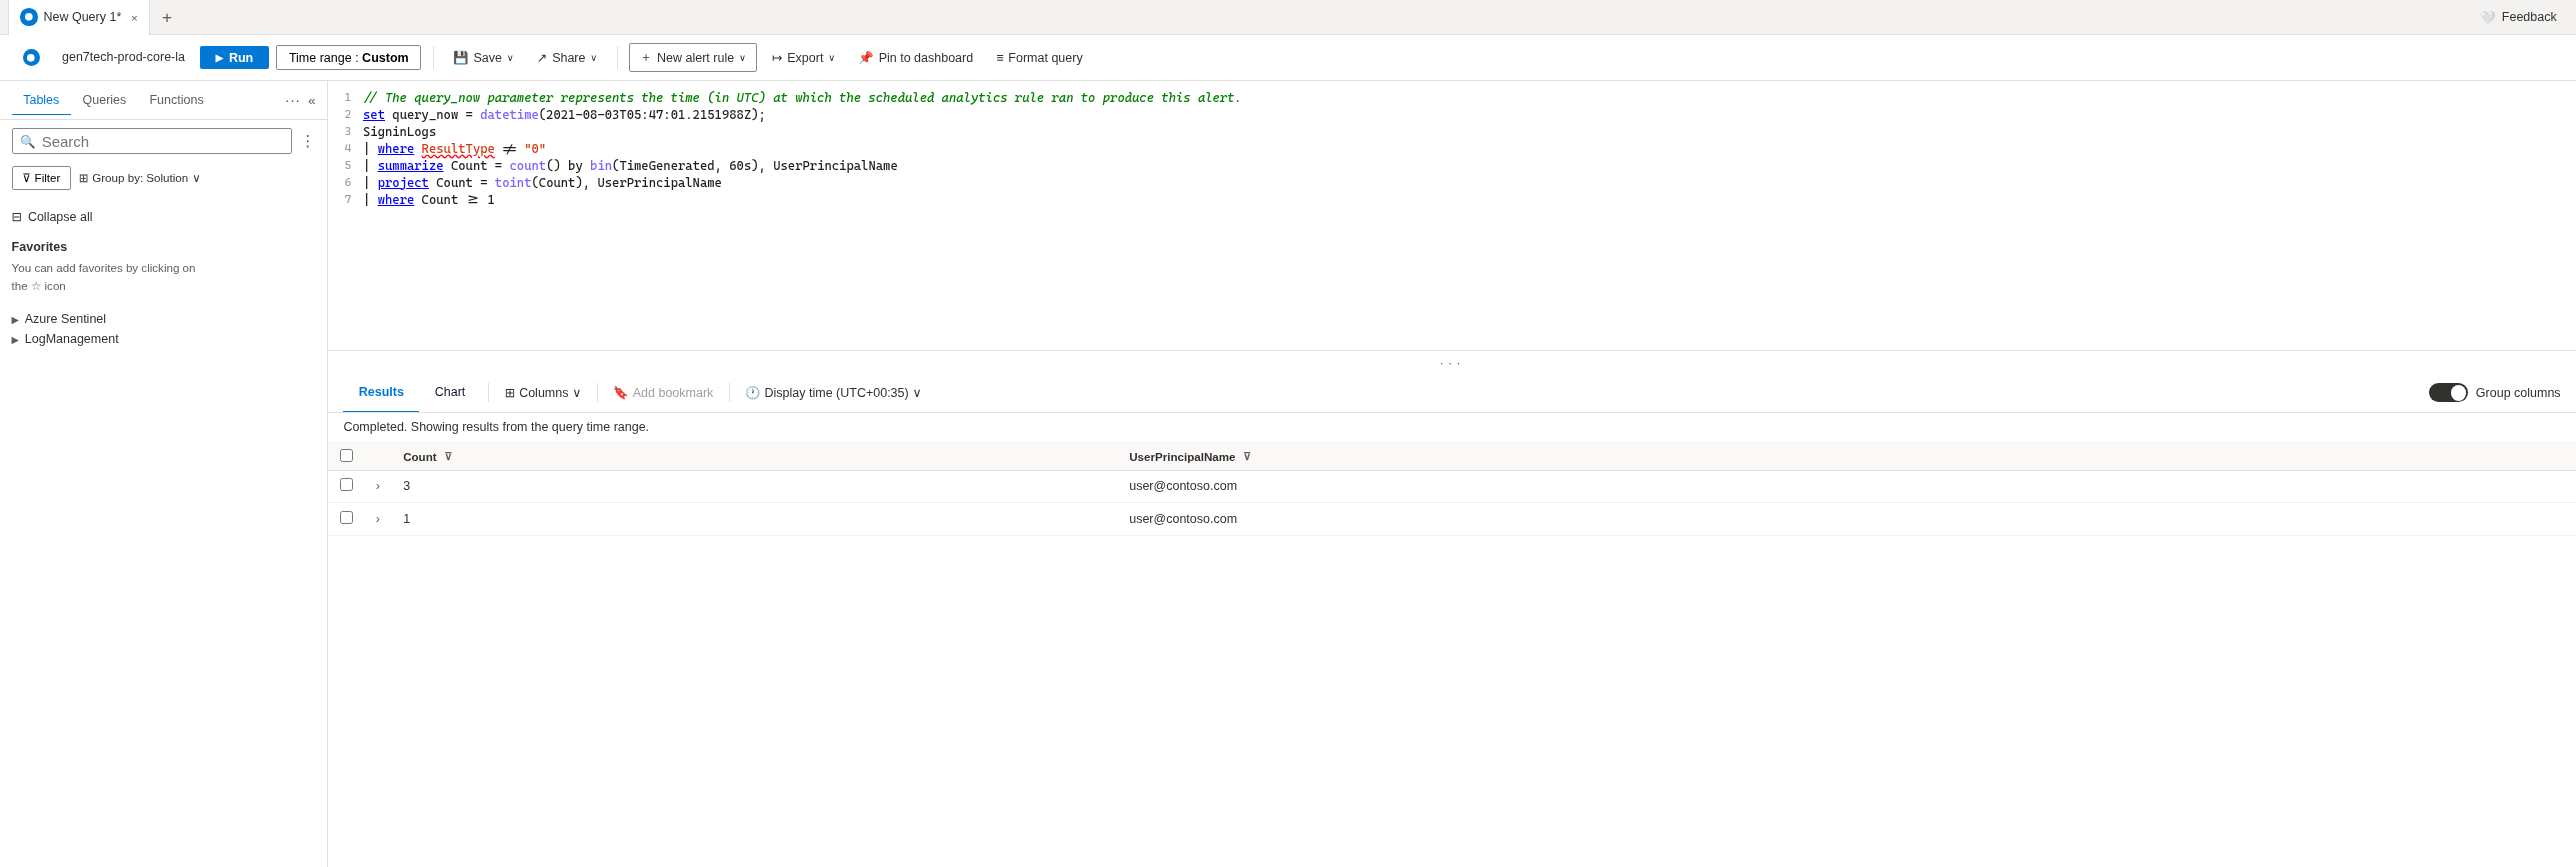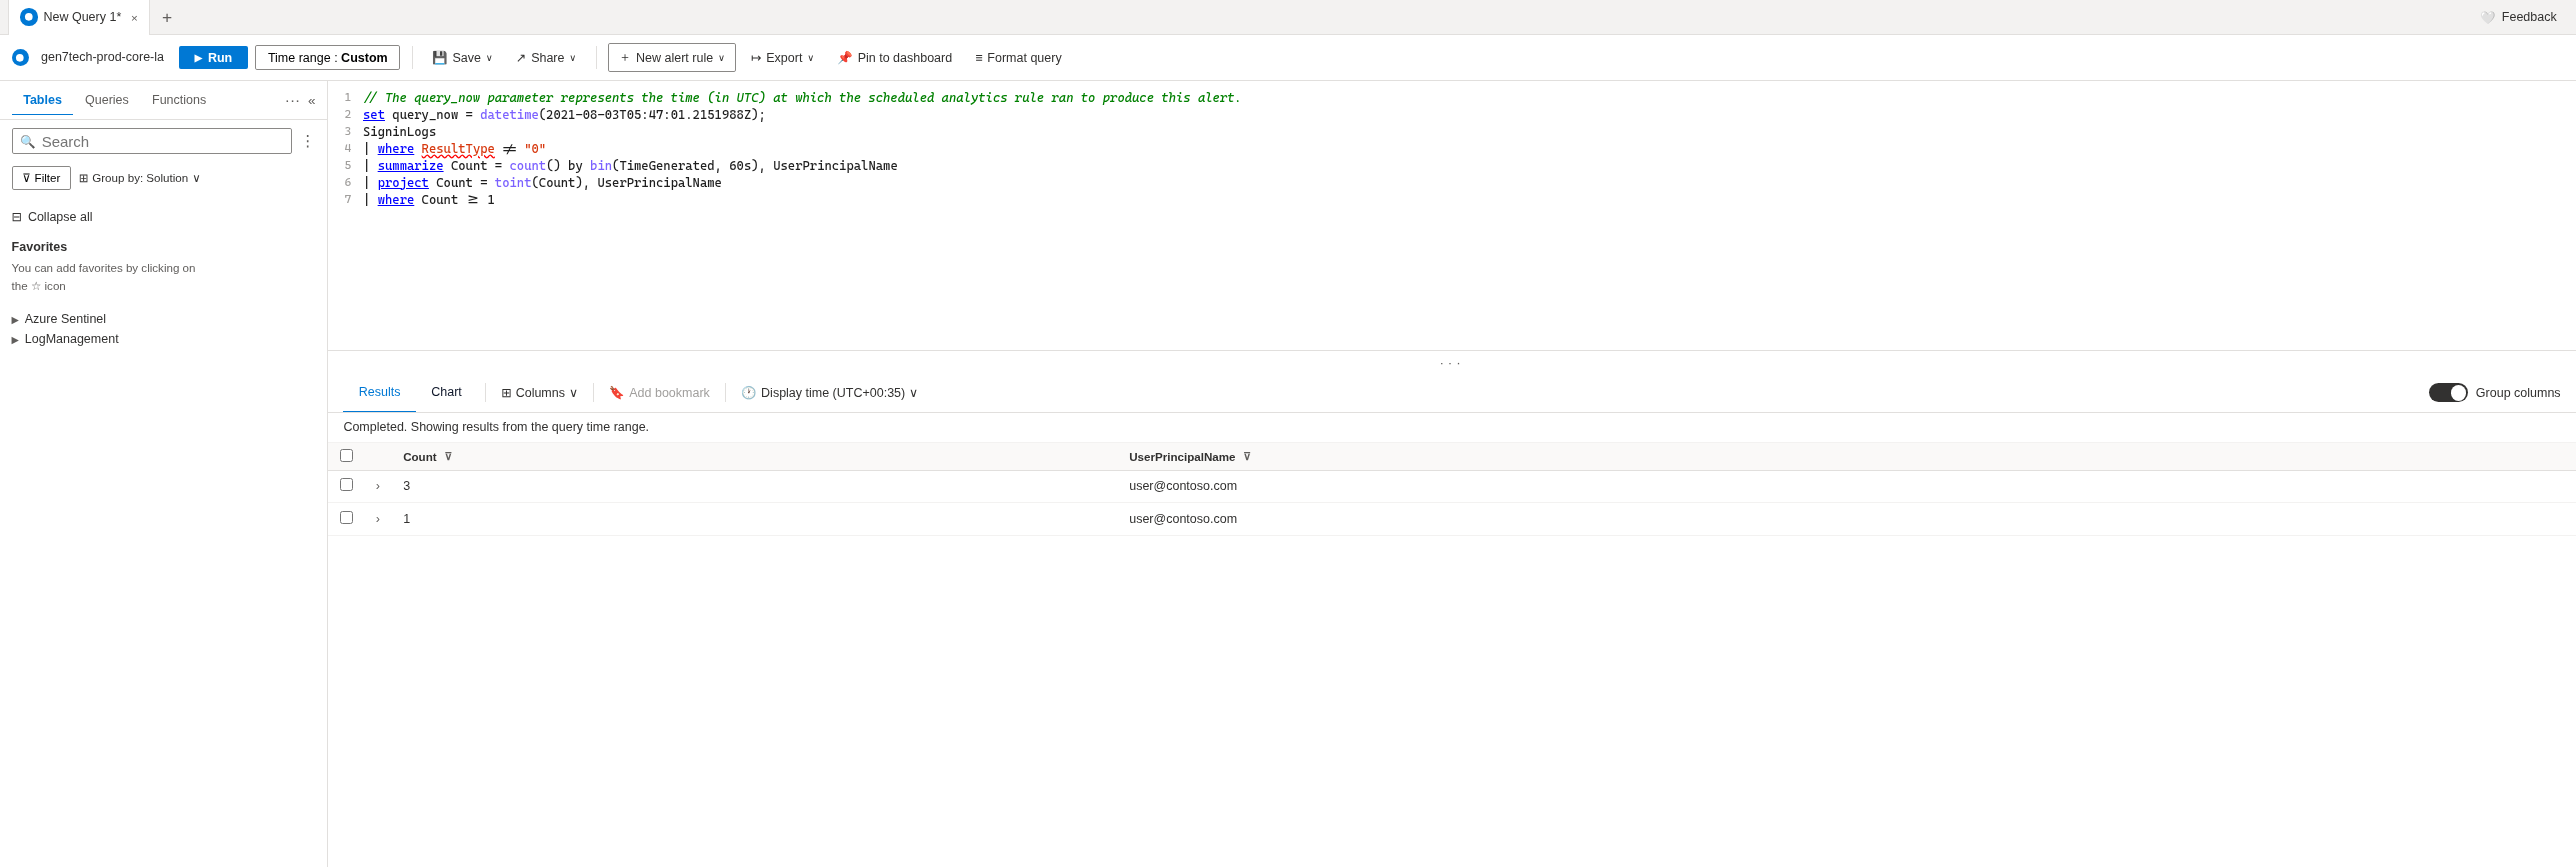--- a/index.html
+++ b/index.html
@@ -40,22 +40,22 @@
     
     .toolbar {
       display: flex; align-items: center;
       padding: 7.7px 11.6px;
       border-bottom: 1px solid #e1dfdd;
       gap: 7.7px;
       background: #fff;
       height: 46px;
     }
     .workspace-label {
-      display: flex; align-items: center; gap: 12px;
-      font-size: 12.5px; color: #323130; margin-right: 7.7px;
+      display: flex; align-items: center; gap: 22px;
+      font-size: 12.5px; color: #323130; margin-right: 7.7px; margin-left: 11px;
     }
     .workspace-icon { width: 17.4px; height: 17.4px; background: #0078d4; border-radius: 50%; display:flex; align-items:center; justify-content:center; }
     .btn-run {
       background: #0078d4; color: #fff; border: none;
       padding: 4.8px 15.4px; border-radius: 1.9px; cursor: pointer;
       font-size: 12.5px; font-weight: 600;
       display: flex; align-items: center; gap: 5.8px;
     }
     .btn-run .play-icon { font-size: 9.6px; }
     .btn-time-range {
@@ -103,21 +103,21 @@
     .sidebar-tab {
       padding: 7.7px 11.6px;
       cursor: pointer;
       font-size: 12.5px;
       color: #605e5c;
       border-bottom: 1.9px solid transparent;
     }
     .sidebar-tab.active {
       color: #0078d4;
       border-bottom: 1.9px solid #0078d4;
-      font-weight: 700;
+      font-weight: 400;
     }
     .sidebar-dots { margin-left: auto; cursor: pointer; color: #605e5c; font-size: 15.4px; }
     .sidebar-collapse { cursor: pointer; color: #605e5c; margin-left: 7.7px; font-size: 13.5px; }
 
     .sidebar-search-row {
       display: flex; align-items: center;
       padding: 7.7px 11.6px;
       gap: 7.7px;
     }
     .search-box {
@@ -235,21 +235,21 @@
       cursor: pointer;
       font-size: 12.5px;
       color: #0f172a;
       border-bottom: 1.9px solid transparent;
       height: 39px;
       display: flex; align-items: center;
     }
     .result-tab.active {
       color: #0078d4;
       border-bottom: 1.9px solid #0078d4;
-      font-weight: 400;
+      font-weight: 700;
     }
     .result-tab-sep { width: 1px; height: 19px; background: #e1dfdd; margin: 0 7.7px; }
     .columns-btn {
       display: flex; align-items: center; gap: 3.9px;
       background: none; border: none; cursor: pointer;
       font-size: 12.5px; color: #323130;
       padding: 0 7.7px;
     }
     .add-bookmark-btn {
       display: flex; align-items: center; gap: 3.9px;

